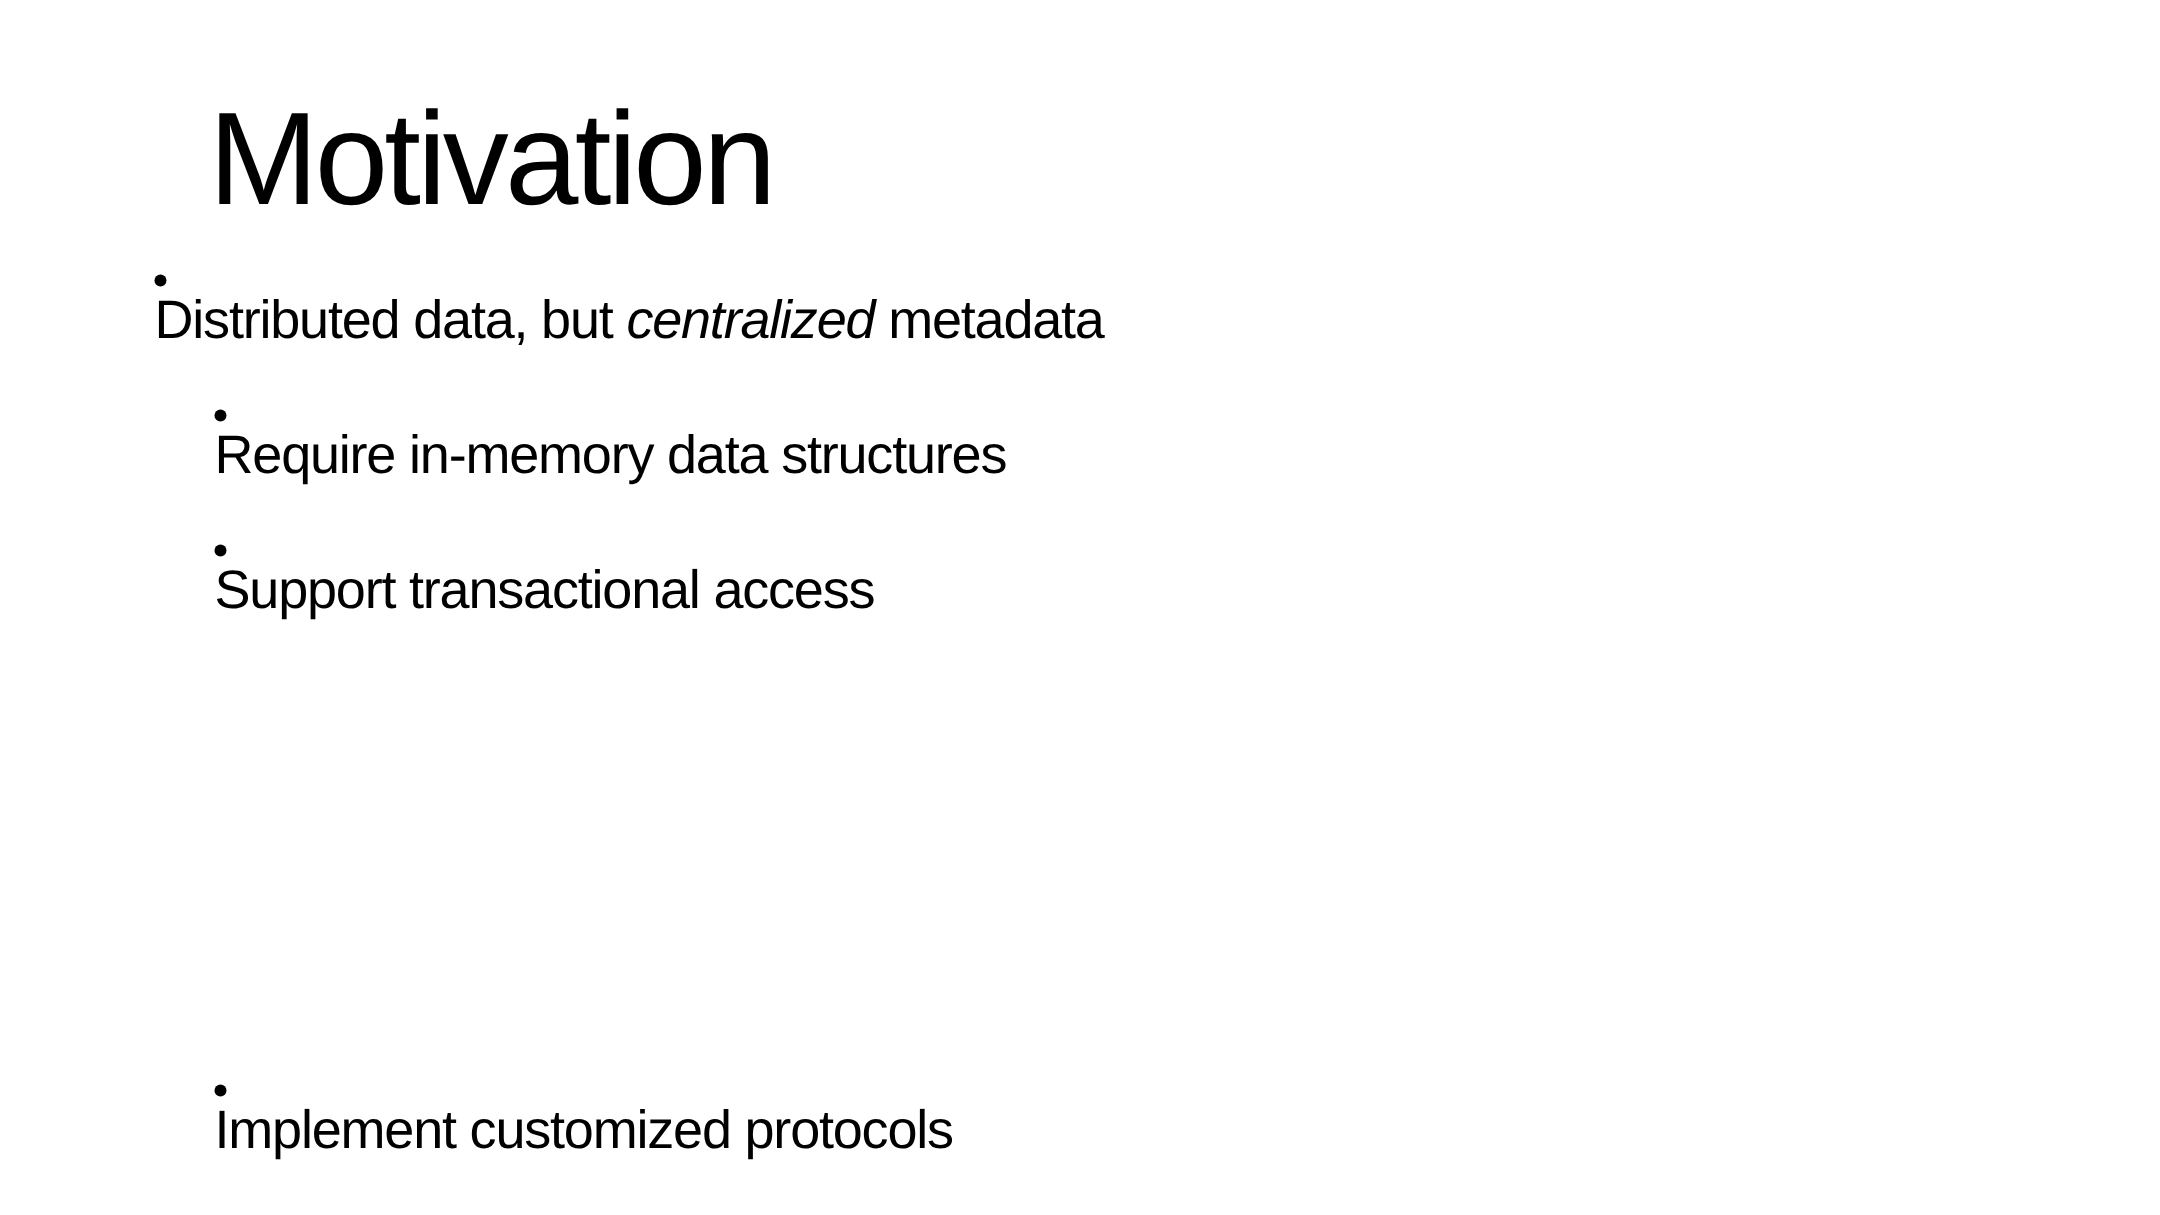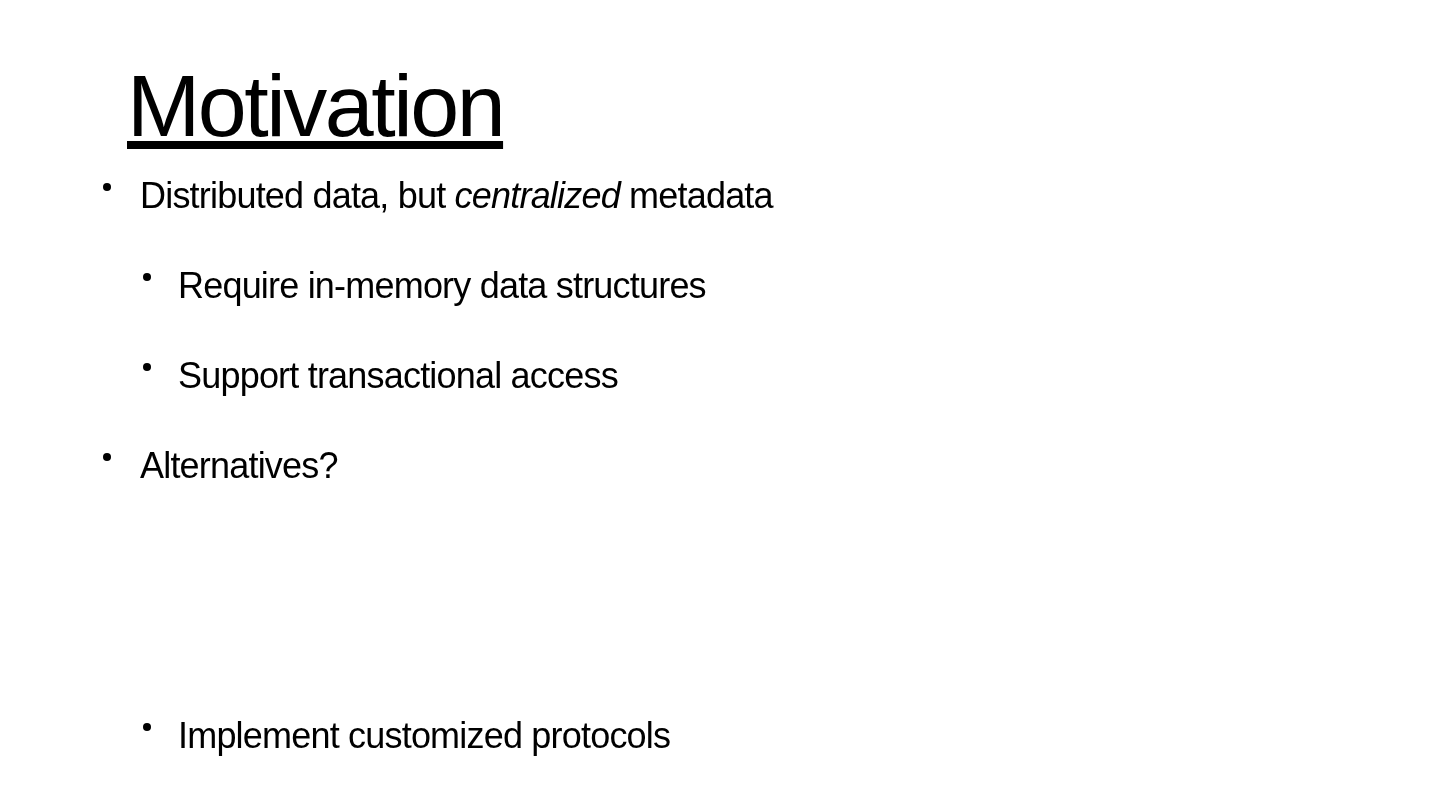--- a/index.html
+++ b/index.html
@@ -11,38 +11,38 @@
     position: relative;
     width: 1440px;
     height: 810px;
     background: #ffffff;
     color: #000000;
     font-family: "Liberation Sans", sans-serif;
     overflow: hidden;
   }
   .title {
     position: absolute;
-    left: 127px;
+    left: 139px;
     top: 62px;
     margin: 0;
     font-size: 88px;
     font-weight: 400;
     letter-spacing: -2.5px;
     line-height: 88px;
     white-space: nowrap;
-    text-decoration: underline;
   }
   .row {
     position: absolute;
     display: flex;
     align-items: flex-start;
     font-size: 36px;
     line-height: 44px;
     letter-spacing: -0.8px;
     white-space: nowrap;
+    flex-direction: column;
   }
   .row .dot {
     flex: 0 0 auto;
     width: 8px;
     height: 8px;
     border-radius: 50%;
     background: #000000;
     margin-top: 9px;
   }
   .l1 { left: 103px; }
@@ -66,24 +66,20 @@
   <div class="row l2" style="top:264px">
     <span class="dot"></span>
     <span class="text">Require in-memory data structures</span>
   </div>
 
   <div class="row l2" style="top:354px">
     <span class="dot"></span>
     <span class="text">Support transactional access</span>
   </div>
 
-  <div class="row l1" style="top:444px">
-    <span class="dot"></span>
-    <span class="text">Alternatives?</span>
-  </div>
 
 
 
   <div class="row l2" style="top:714px">
     <span class="dot"></span>
     <span class="text">Implement customized protocols</span>
   </div>
 
 </div>
 

